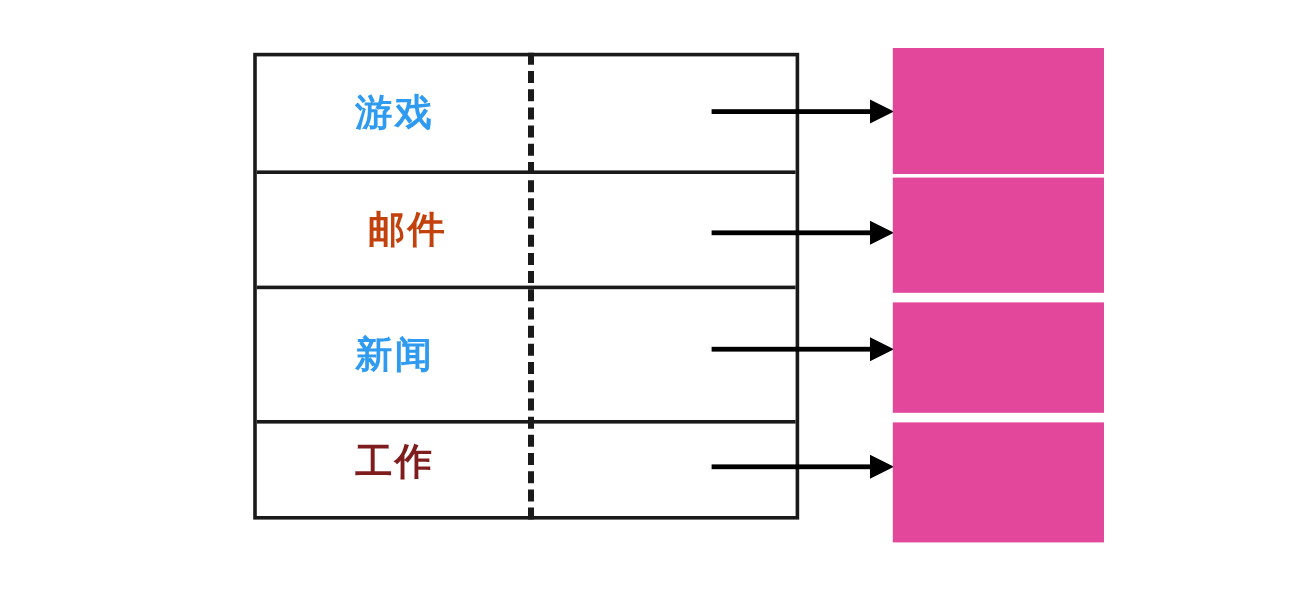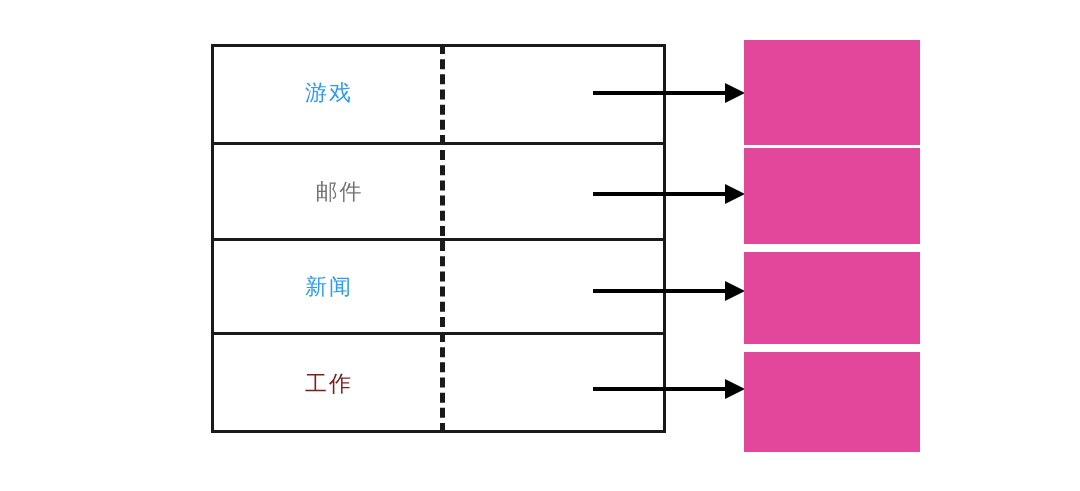--- a/index.html
+++ b/index.html
@@ -47,22 +47,22 @@
     box-sizing: border-box;
     width: 230px;
     height: 100%;
     display: flex;
     align-items: center;
     justify-content: center;
   }
 
   .row-label {
     color: #2e9bf0;
-    font-size: 22px;
-    font-weight: normal;
+    font-size: 31px;
+    font-weight: bold;
     letter-spacing: 2px;
     line-height: 1;
     white-space: nowrap;
   }
 
   .row-empty-cell {
     flex: 1;
     height: 100%;
   }
 
@@ -110,26 +110,26 @@
 
     <div class="table-row divided" style="top: -3px; height: 101px; border-bottom-color: rgb(26, 26, 26);">
       <div class="row-label-cell" style="width: 230px;">
         <span class="row-label" style="color: rgb(46, 155, 240);">游戏</span>
       </div>
       <div class="row-empty-cell"></div>
     </div>
 
     <div class="table-row divided" style="top: 98px; height: 96px; border-bottom-color: rgb(26, 26, 26);">
       <div class="row-label-cell" style="width: 230px;">
-        <span class="row-label" style="color: #737373; margin-left: 21px;">邮件</span>
+        <span class="row-label" style="color: #c2410c; margin-left: 21px;">邮件</span>
       </div>
       <div class="row-empty-cell"></div>
     </div>
 
-    <div class="table-row divided" style="top: 194px; height: 94px; border-bottom-color: rgb(26, 26, 26);">
+    <div class="table-row divided" style="top: 194px; height: 112px; border-bottom-color: rgb(26, 26, 26);">
       <div class="row-label-cell" style="width: 230px;">
         <span class="row-label" style="color: rgb(46, 155, 240);">新闻</span>
       </div>
       <div class="row-empty-cell"></div>
     </div>
 
     <div class="table-row" style="top: 288px; height: 98px;">
       <div class="row-label-cell" style="width: 230px;">
         <span class="row-label" style="color: #7f1d1d;">工作</span>
       </div>

